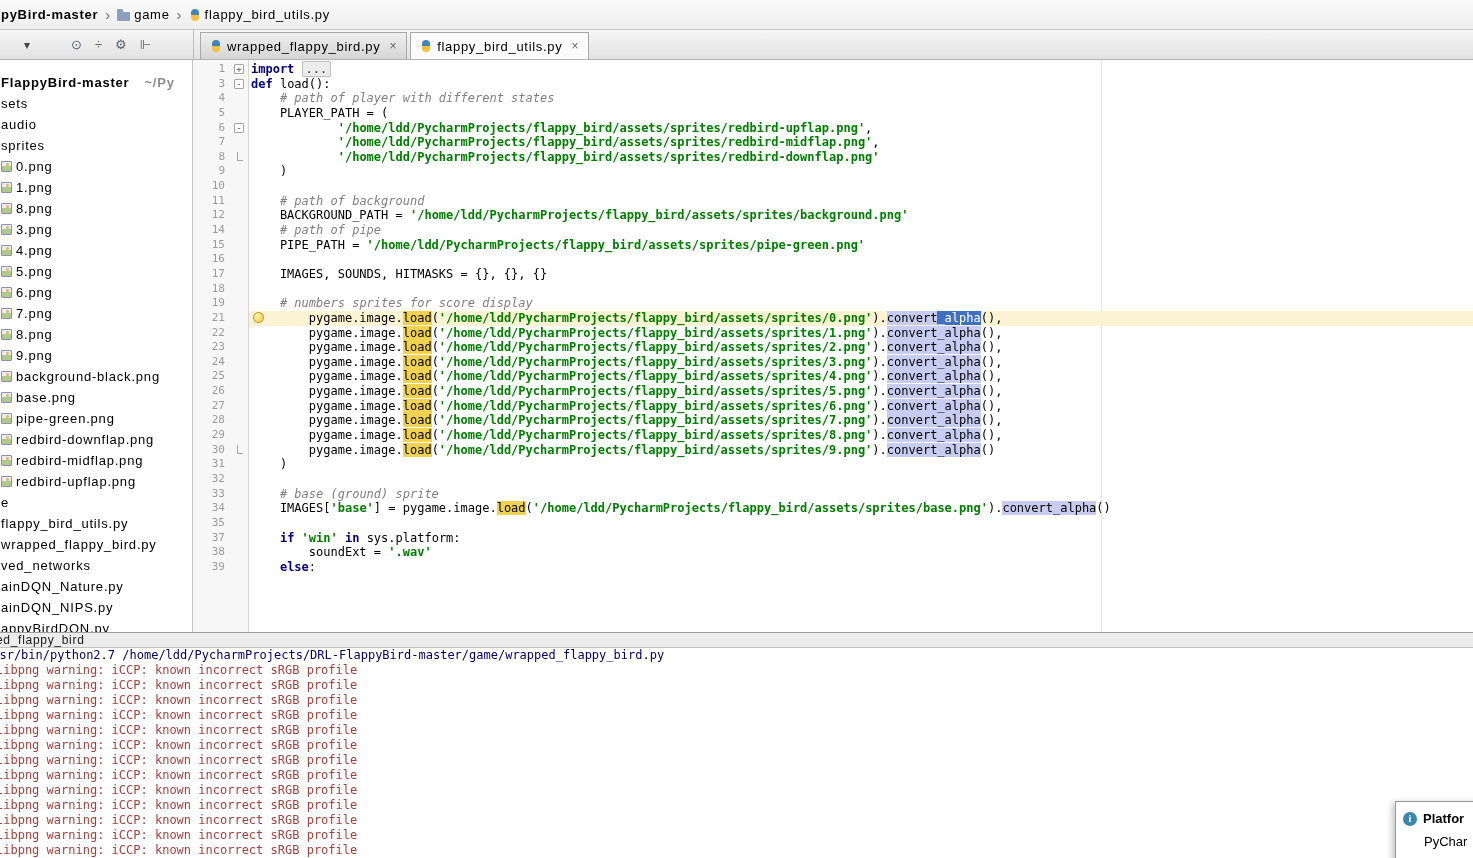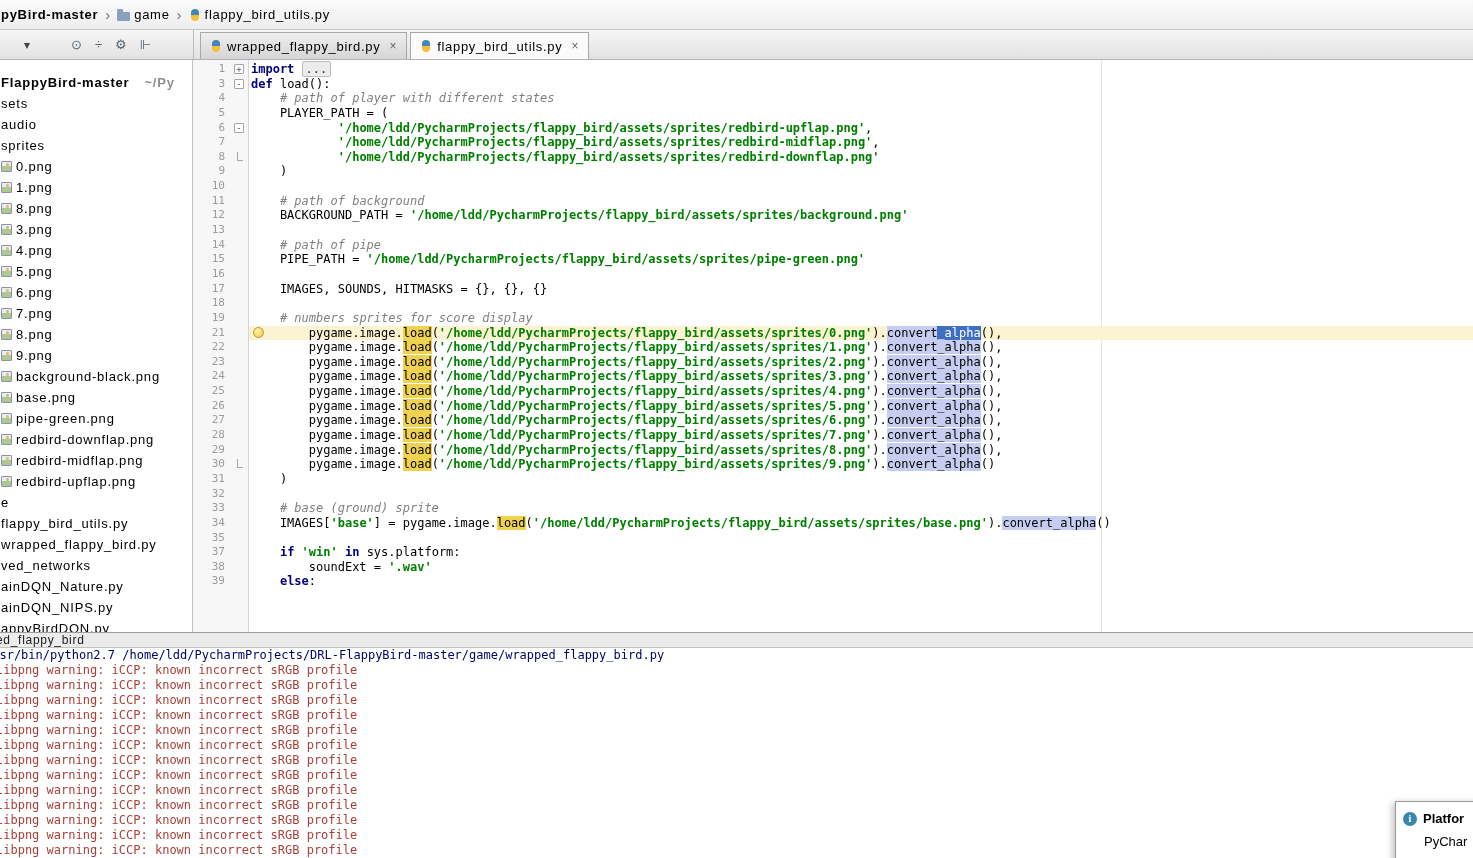--- a/index.html
+++ b/index.html
@@ -229,21 +229,20 @@
           <div class="ed-line"><span class="gut-num">3</span><span class="gut-fold"><span class="fm">-</span></span><span class="code-text"><span class="tk-k">def</span><span class="tk-p"> load():</span></span></div>
           <div class="ed-line"><span class="gut-num">4</span><span class="gut-fold"></span><span class="code-text"><span class="tk-p">    </span><span class="tk-c"># path of player with different states</span></span></div>
           <div class="ed-line"><span class="gut-num">5</span><span class="gut-fold"></span><span class="code-text"><span class="tk-p">    PLAYER_PATH = (</span></span></div>
           <div class="ed-line"><span class="gut-num">6</span><span class="gut-fold"><span class="fm">-</span></span><span class="code-text"><span class="tk-p">            </span><span class="tk-s">'/home/ldd/PycharmProjects/flappy_bird/assets/sprites/redbird-upflap.png'</span><span class="tk-p">,</span></span></div>
           <div class="ed-line"><span class="gut-num">7</span><span class="gut-fold"></span><span class="code-text"><span class="tk-p">            </span><span class="tk-s">'/home/ldd/PycharmProjects/flappy_bird/assets/sprites/redbird-midflap.png'</span><span class="tk-p">,</span></span></div>
           <div class="ed-line"><span class="gut-num">8</span><span class="gut-fold"><span class="fm-end"></span></span><span class="code-text"><span class="tk-p">            </span><span class="tk-s">'/home/ldd/PycharmProjects/flappy_bird/assets/sprites/redbird-downflap.png'</span></span></div>
           <div class="ed-line"><span class="gut-num">9</span><span class="gut-fold"></span><span class="code-text"><span class="tk-p">    )</span></span></div>
           <div class="ed-line"><span class="gut-num">10</span><span class="gut-fold"></span><span class="code-text"></span></div>
           <div class="ed-line"><span class="gut-num">11</span><span class="gut-fold"></span><span class="code-text"><span class="tk-p">    </span><span class="tk-c"># path of background</span></span></div>
           <div class="ed-line"><span class="gut-num">12</span><span class="gut-fold"></span><span class="code-text"><span class="tk-p">    BACKGROUND_PATH = </span><span class="tk-s">'/home/ldd/PycharmProjects/flappy_bird/assets/sprites/background.png'</span></span></div>
-          <div class="ed-line"><span class="gut-num">13</span><span class="gut-fold"></span><span class="code-text"></span></div>
           <div class="ed-line"><span class="gut-num">14</span><span class="gut-fold"></span><span class="code-text"><span class="tk-p">    </span><span class="tk-c"># path of pipe</span></span></div>
           <div class="ed-line"><span class="gut-num">15</span><span class="gut-fold"></span><span class="code-text"><span class="tk-p">    PIPE_PATH = </span><span class="tk-s">'/home/ldd/PycharmProjects/flappy_bird/assets/sprites/pipe-green.png'</span></span></div>
           <div class="ed-line"><span class="gut-num">16</span><span class="gut-fold"></span><span class="code-text"></span></div>
           <div class="ed-line"><span class="gut-num">17</span><span class="gut-fold"></span><span class="code-text"><span class="tk-p">    IMAGES, SOUNDS, HITMASKS = {}, {}, {}</span></span></div>
           <div class="ed-line"><span class="gut-num">18</span><span class="gut-fold"></span><span class="code-text"></span></div>
           <div class="ed-line"><span class="gut-num">19</span><span class="gut-fold"></span><span class="code-text"><span class="tk-p">    </span><span class="tk-c"># numbers sprites for score display</span></span></div>
           <div class="ed-line current"><span class="gut-num">21</span><span class="gut-fold"></span><span class="code-text"><span class="bulb"></span><span class="tk-p">        pygame.image.</span><span class="tk-hl">load</span><span class="tk-p">(</span><span class="tk-s">'/home/ldd/PycharmProjects/flappy_bird/assets/sprites/0.png'</span><span class="tk-p">).</span><span class="tk-id">convert</span><span class="tk-sel">_alpha</span><span class="tk-p">(),</span></span></div>
           <div class="ed-line"><span class="gut-num">22</span><span class="gut-fold"></span><span class="code-text"><span class="tk-p">        pygame.image.</span><span class="tk-hl">load</span><span class="tk-p">(</span><span class="tk-s">'/home/ldd/PycharmProjects/flappy_bird/assets/sprites/1.png'</span><span class="tk-p">).</span><span class="tk-id">convert_alpha</span><span class="tk-p">(),</span></span></div>
           <div class="ed-line"><span class="gut-num">23</span><span class="gut-fold"></span><span class="code-text"><span class="tk-p">        pygame.image.</span><span class="tk-hl">load</span><span class="tk-p">(</span><span class="tk-s">'/home/ldd/PycharmProjects/flappy_bird/assets/sprites/2.png'</span><span class="tk-p">).</span><span class="tk-id">convert_alpha</span><span class="tk-p">(),</span></span></div>
           <div class="ed-line"><span class="gut-num">24</span><span class="gut-fold"></span><span class="code-text"><span class="tk-p">        pygame.image.</span><span class="tk-hl">load</span><span class="tk-p">(</span><span class="tk-s">'/home/ldd/PycharmProjects/flappy_bird/assets/sprites/3.png'</span><span class="tk-p">).</span><span class="tk-id">convert_alpha</span><span class="tk-p">(),</span></span></div>

